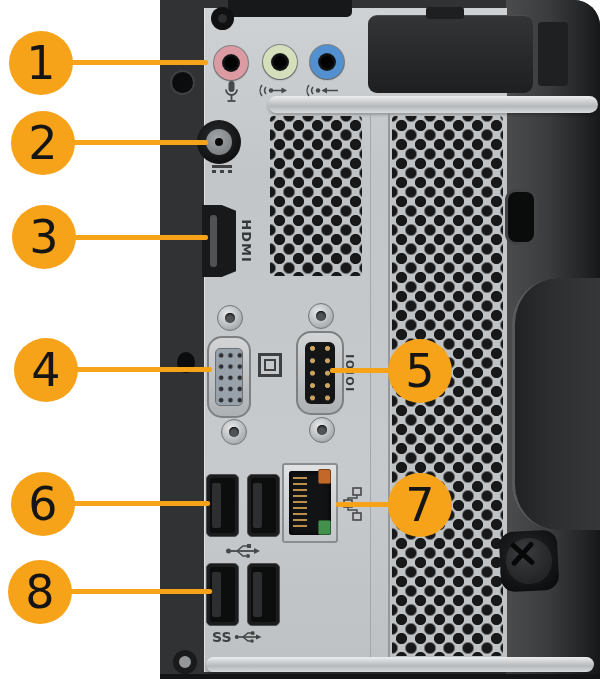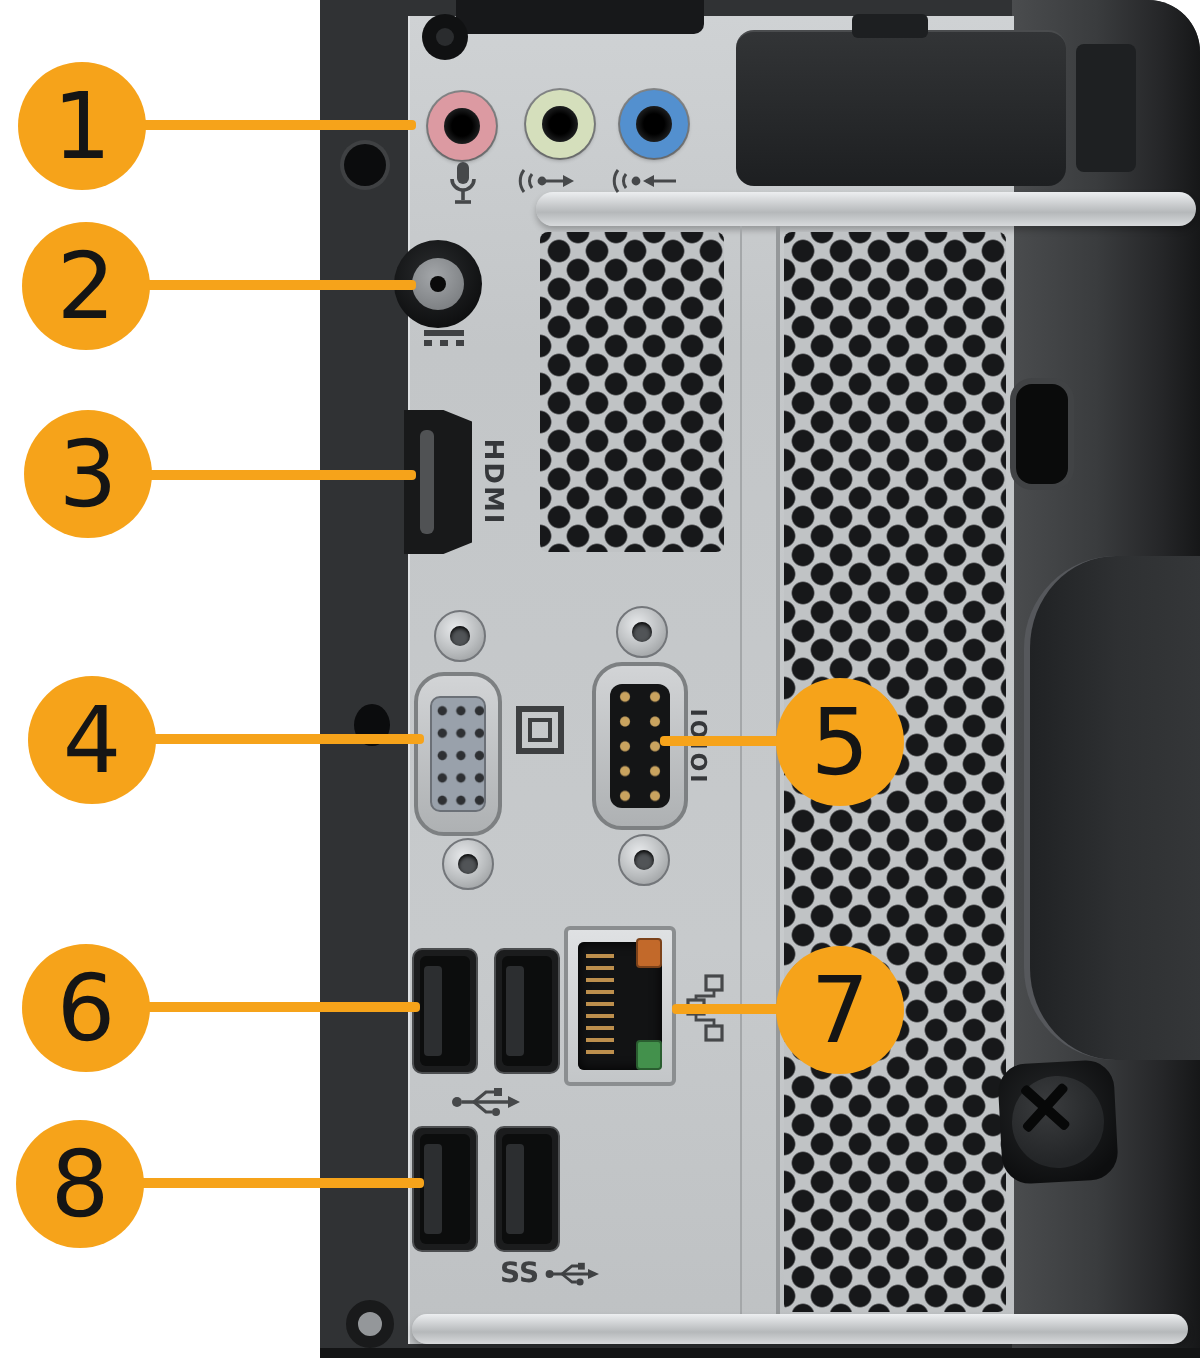--- a/index.html
+++ b/index.html
@@ -108,21 +108,21 @@
   .usb-3{left:206px;top:563px;} .usb-4{left:247px;top:563px;}
   .eth-bezel{left:282px;top:463px;width:56px;height:80px;border:2px solid #8b8e90;box-sizing:border-box;
       background:linear-gradient(180deg,#dfe1e3,#c3c6c8);border-radius:3px;}
   .eth-port{left:289px;top:471px;width:42px;height:64px;background:#121314;border-radius:3px;
       box-shadow:inset 0 0 6px #000;}
   .eth-port::before{content:"";position:absolute;left:4px;top:6px;width:14px;height:50px;
       background:repeating-linear-gradient(180deg,#bd8f4d 0 2px,rgba(0,0,0,0) 2px 6px);}
   .led{width:13px;height:15px;border-radius:2px;}
   .led-orange{left:318px;top:469px;background:#c2692a;border:1px solid #7c421a;box-sizing:border-box;}
   .led-green{left:318px;top:520px;background:#43914c;border:1px solid #2a5e30;box-sizing:border-box;}
-  .ss-row{left:212px;top:629px;display:flex;align-items:center;gap:2px;margin-left:38px;}
+  .ss-row{left:212px;top:629px;display:flex;align-items:center;gap:2px;}
   .ss-text{font-size:14px;font-weight:bold;color:#3f4143;line-height:16px;}
 
   
   .callout{width:64px;height:64px;border-radius:50%;background:#F6A31A;z-index:50;
       display:flex;align-items:center;justify-content:center;}
   .callout span{font-size:46px;font-weight:500;color:#151515;line-height:64px;}
   .leader{height:5px;background:#F6A31A;border-radius:2px;z-index:40;}
   .c1{left:9px;top:31px;}   .l1{left:68px;top:60px;width:140px;}
   .c2{left:11px;top:111px;} .l2{left:70px;top:140px;width:138px;}
   .c3{left:12px;top:205px;} .l3{left:72px;top:235px;width:136px;}

